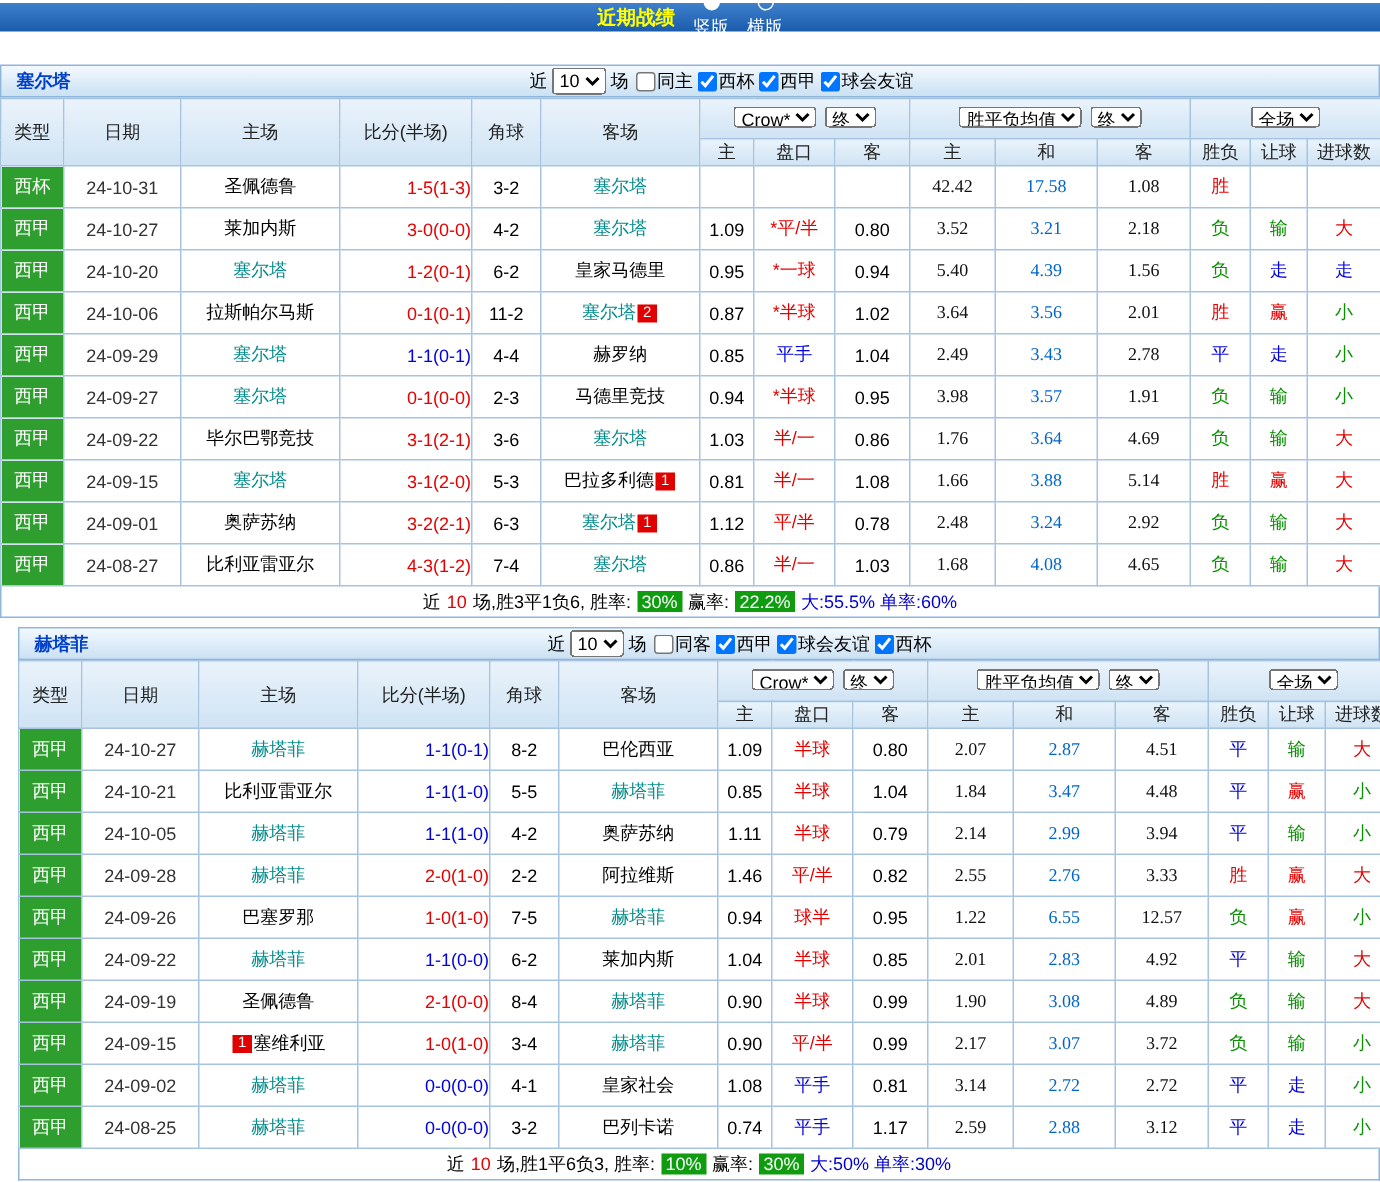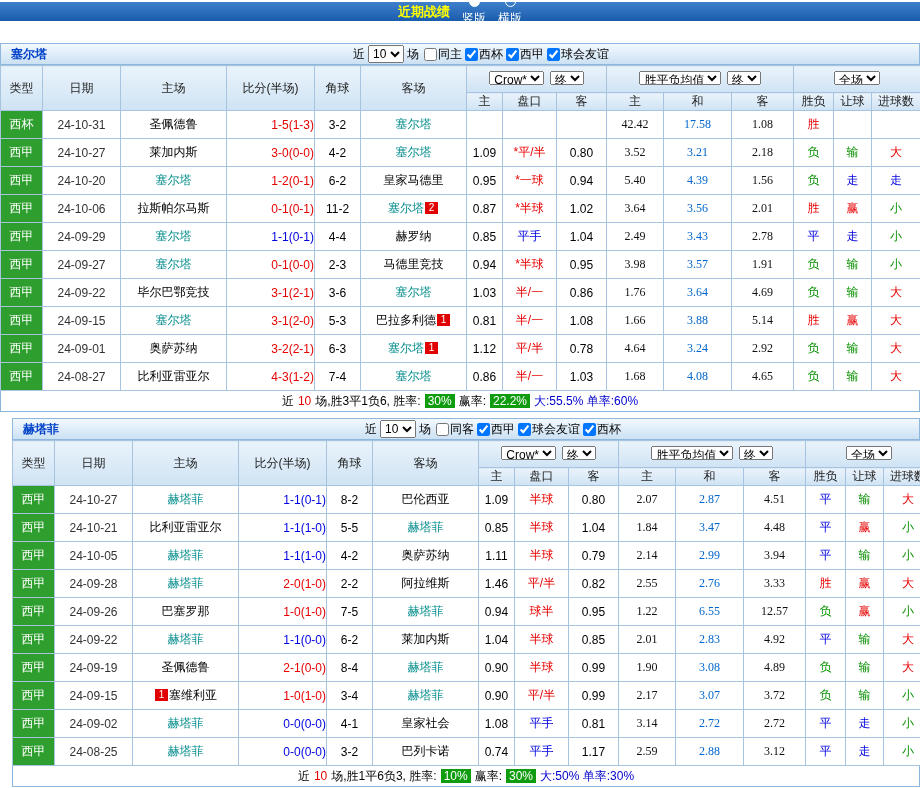--- a/index.html
+++ b/index.html
@@ -316,21 +316,21 @@
           <tr>
             <td class="league">西甲</td>
             <td class="date">24-09-01</td>
             <td class="team"><span>奥萨苏纳</span></td>
             <td class="score c-red">3-2(2-1)</td>
             <td class="corner">6-3</td>
             <td class="team focus"><span>塞尔塔</span><span class="badge">1</span></td>
             <td class="odd">1.12</td>
             <td class="pan c-red">平/半</td>
             <td class="odd">0.78</td>
-            <td class="avg">4.64</td>
+            <td class="avg">2.48</td>
             <td class="avg mid">3.24</td>
             <td class="avg">2.92</td>
             <td class="res c-green">负</td>
             <td class="res c-green">输</td>
             <td class="res c-red">大</td>
           </tr>
           <tr>
             <td class="league">西甲</td>
             <td class="date">24-08-27</td>
             <td class="team"><span>比利亚雷亚尔</span></td>

